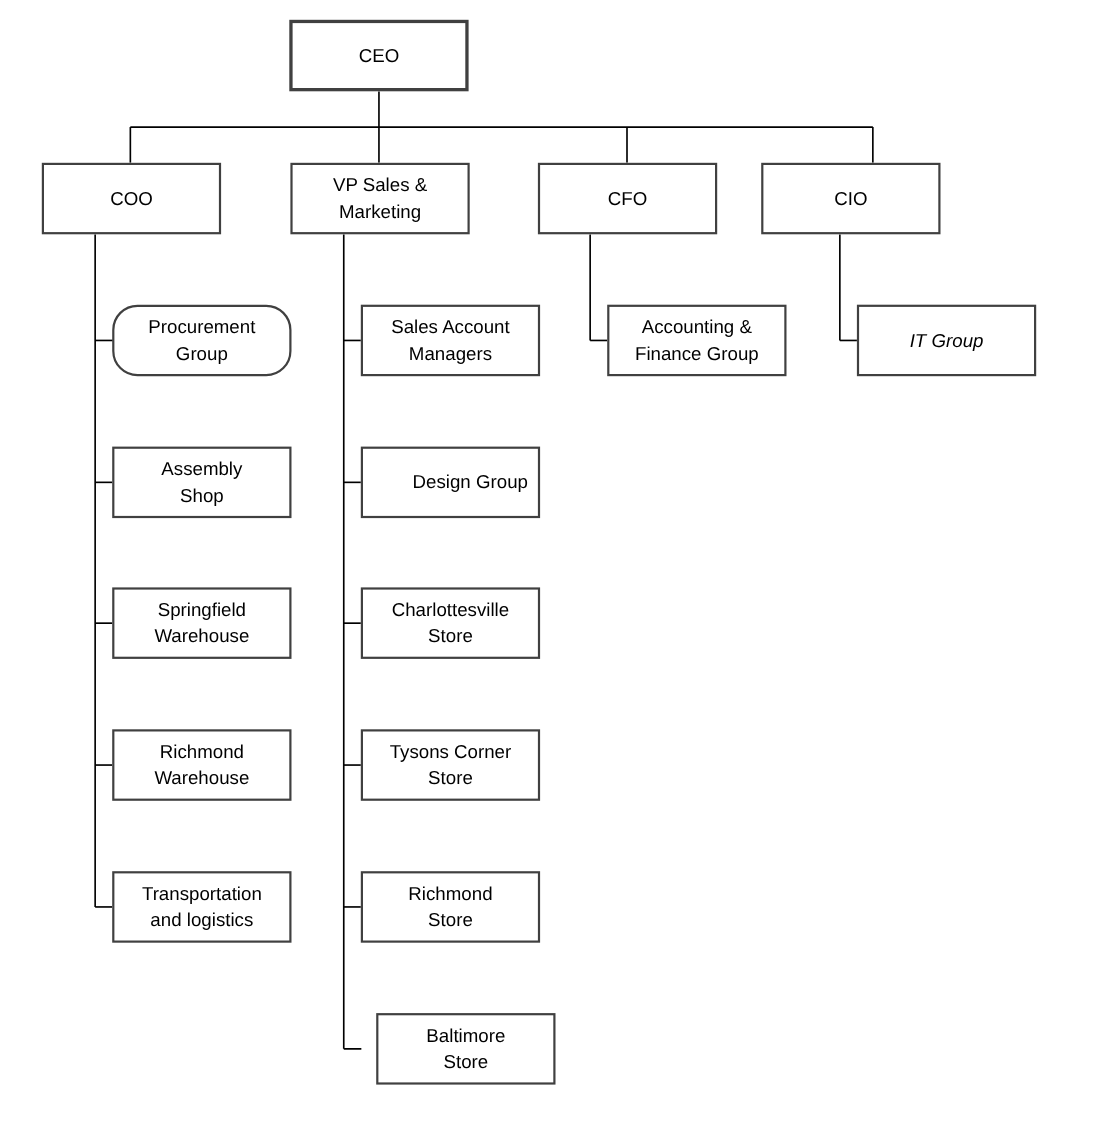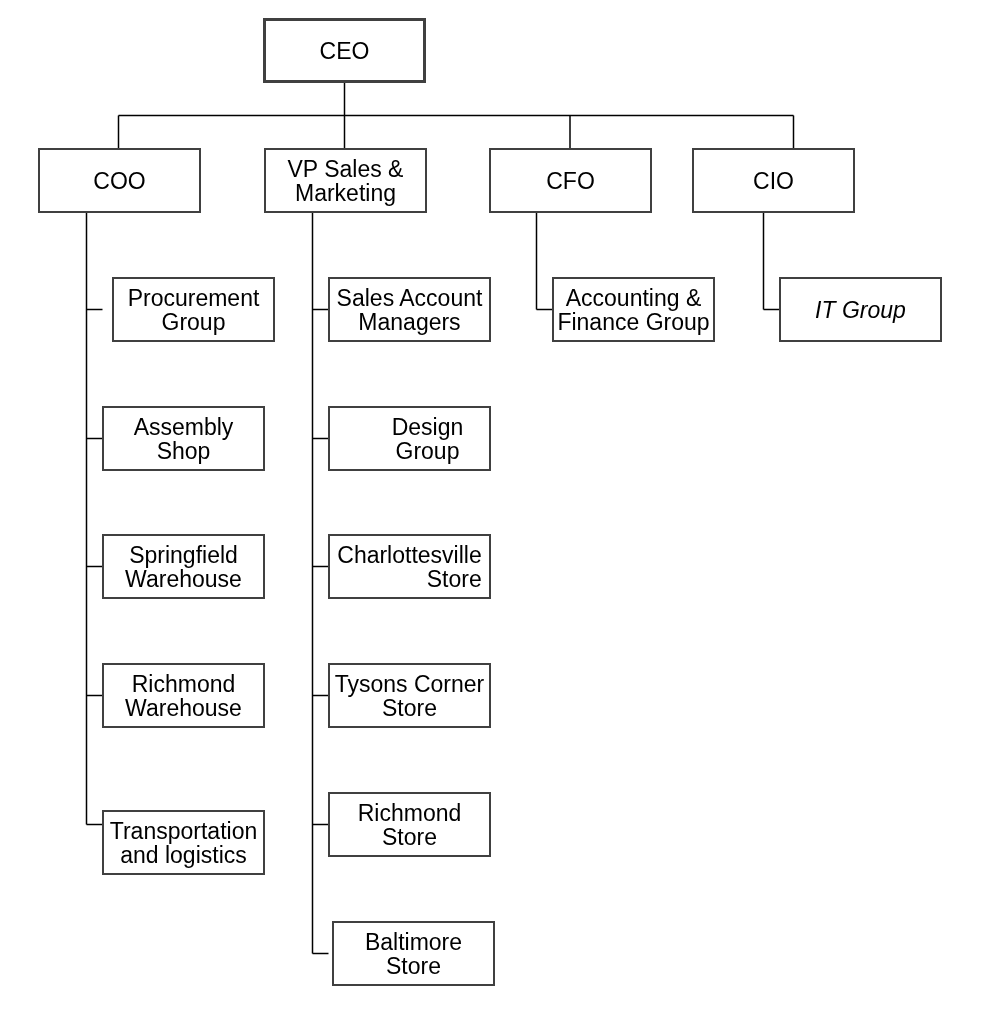--- a/index.html
+++ b/index.html
@@ -29,46 +29,46 @@
     position: absolute;
     width: 163px;
     height: 65px;
     box-sizing: border-box;
     background: #ffffff;
     border: 2px solid #404040;
     display: flex;
     align-items: center;
     justify-content: center;
     text-align: center;
-    font-size: 23px;
+    font-size: 17px;
     line-height: 24px;
     color: #000000;
     white-space: pre-line;
     z-index: 2;
   }
   .node.root {
     border-width: 3px;
   }
   
   #n-ceo            { left: 263px; top: 18px;  }
   #n-coo            { left: 38px;  top: 148px; }
   #n-vp-sales       { left: 264px; top: 148px; }
   #n-cfo            { left: 489px; top: 148px; }
   #n-cio            { left: 692px; top: 148px; }
-  #n-procurement    { left: 112px; top: 277px; }
+  #n-procurement    { left: 102px; top: 277px; border-radius: 23px; }
   #n-assembly       { left: 102px; top: 406px; }
   #n-springfield    { left: 102px; top: 534px; }
   #n-richmond-wh    { left: 102px; top: 663px; }
-  #n-transportation { left: 102px; top: 792px; margin-top: 18px; }
+  #n-transportation { left: 102px; top: 792px; }
   #n-sales-managers { left: 328px; top: 277px; }
   #n-design         { left: 328px; top: 406px; padding-left: 36px; }
-  #n-charlottesville{ left: 328px; top: 534px; text-align: right; }
+  #n-charlottesville{ left: 328px; top: 534px; }
   #n-tysons         { left: 328px; top: 663px; }
   #n-richmond-store { left: 328px; top: 792px; }
-  #n-baltimore      { left: 332px; top: 921px; }
+  #n-baltimore      { left: 342px; top: 921px; }
   #n-accounting     { left: 552px; top: 277px; }
   #n-it-group       { left: 779px; top: 277px; font-style: italic; }
 </style>
 </head>
 <body>
 
 <div class="stage">
 
   <svg class="wires" width="1006" height="1024" viewBox="0 0 1006 1024">
 

